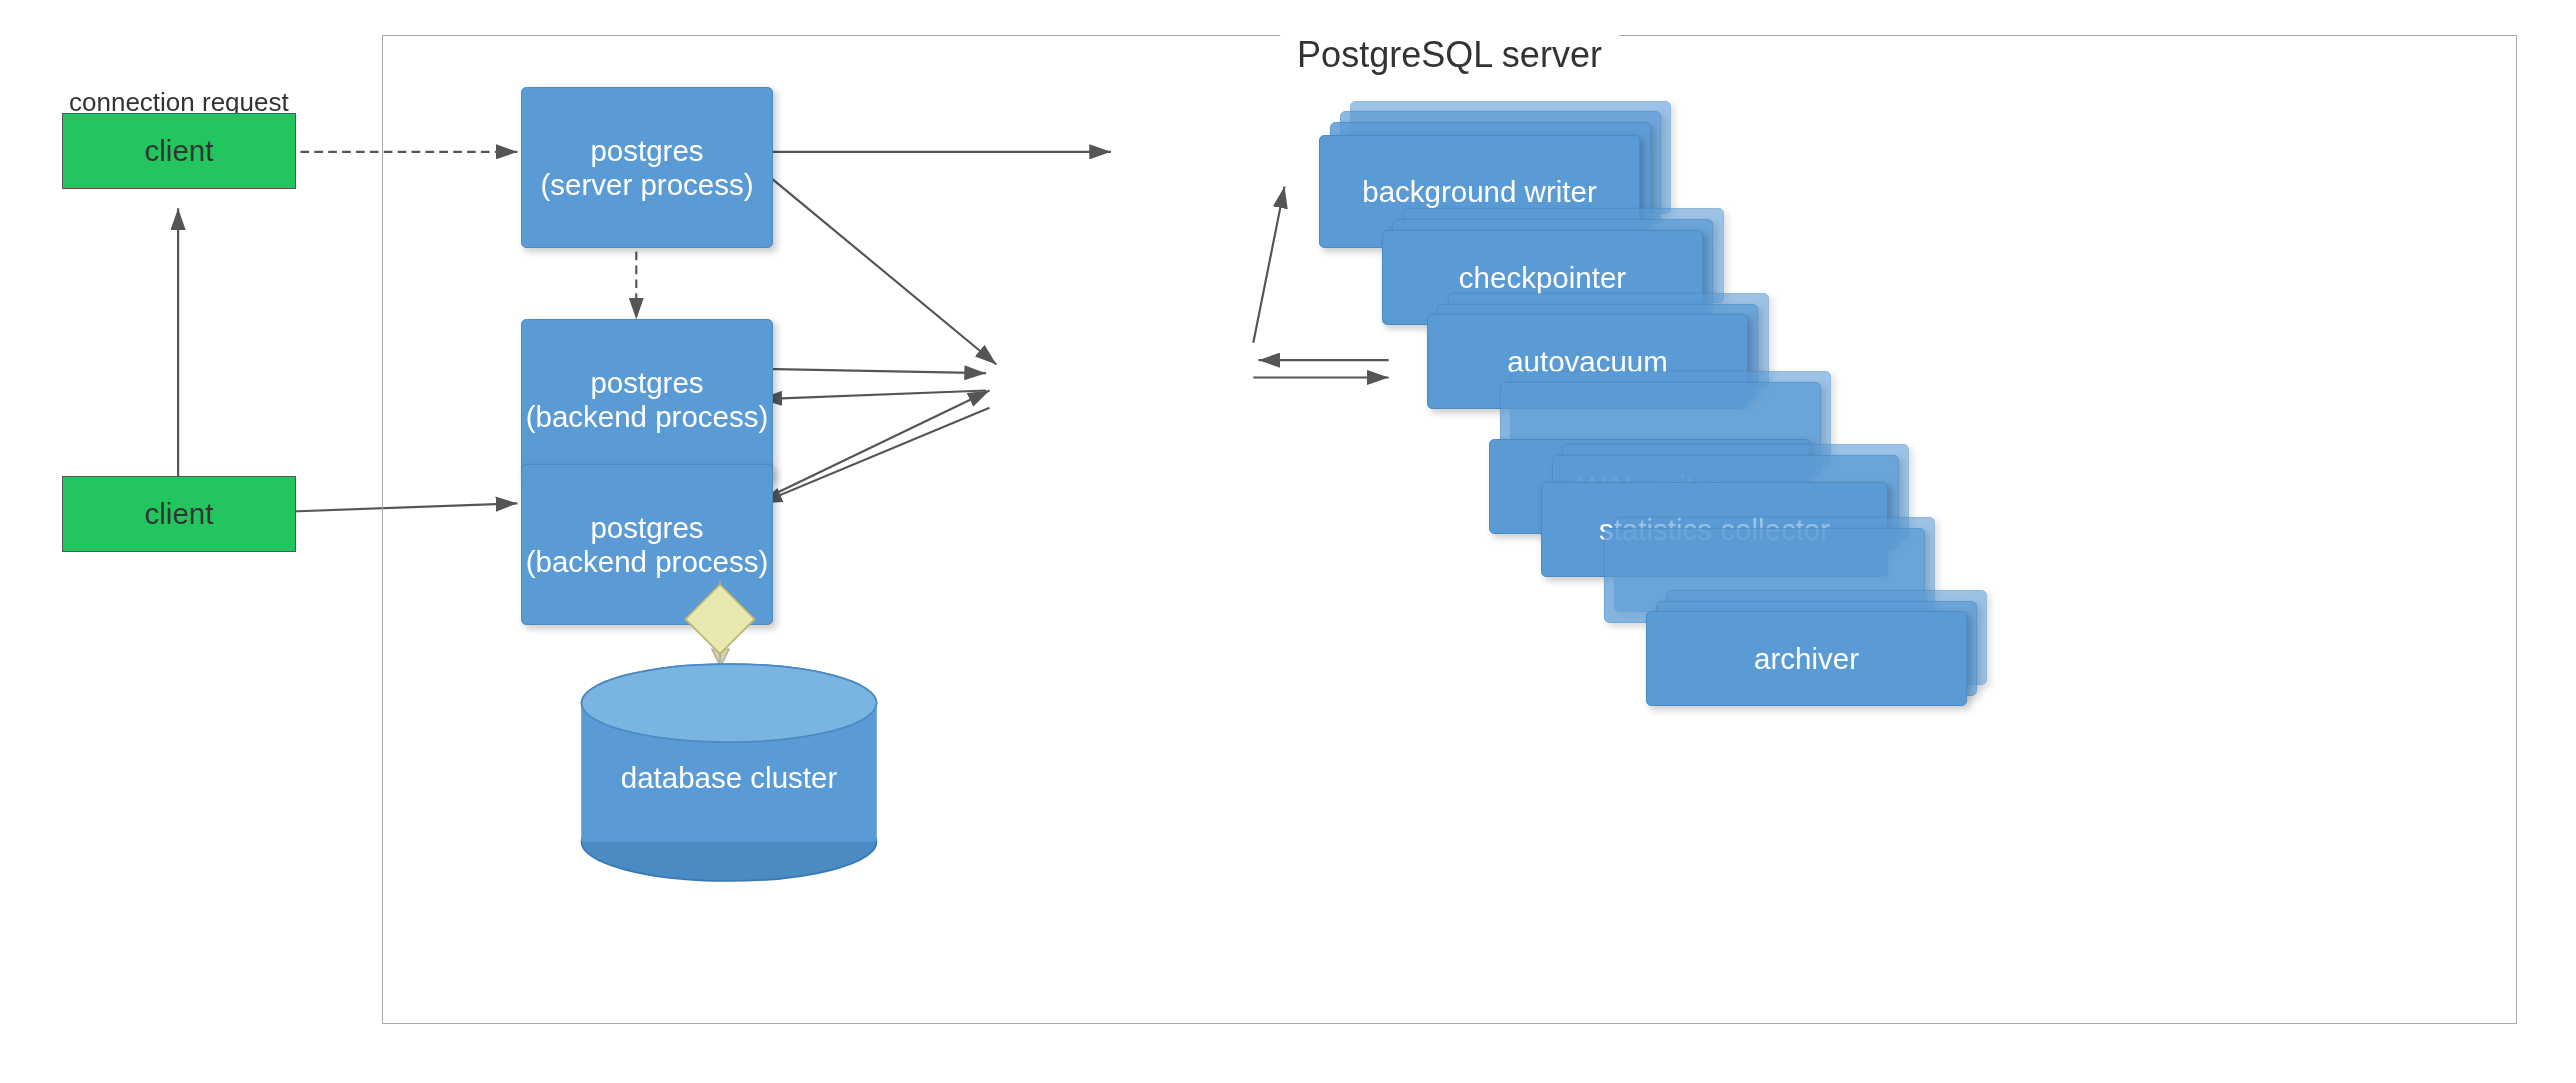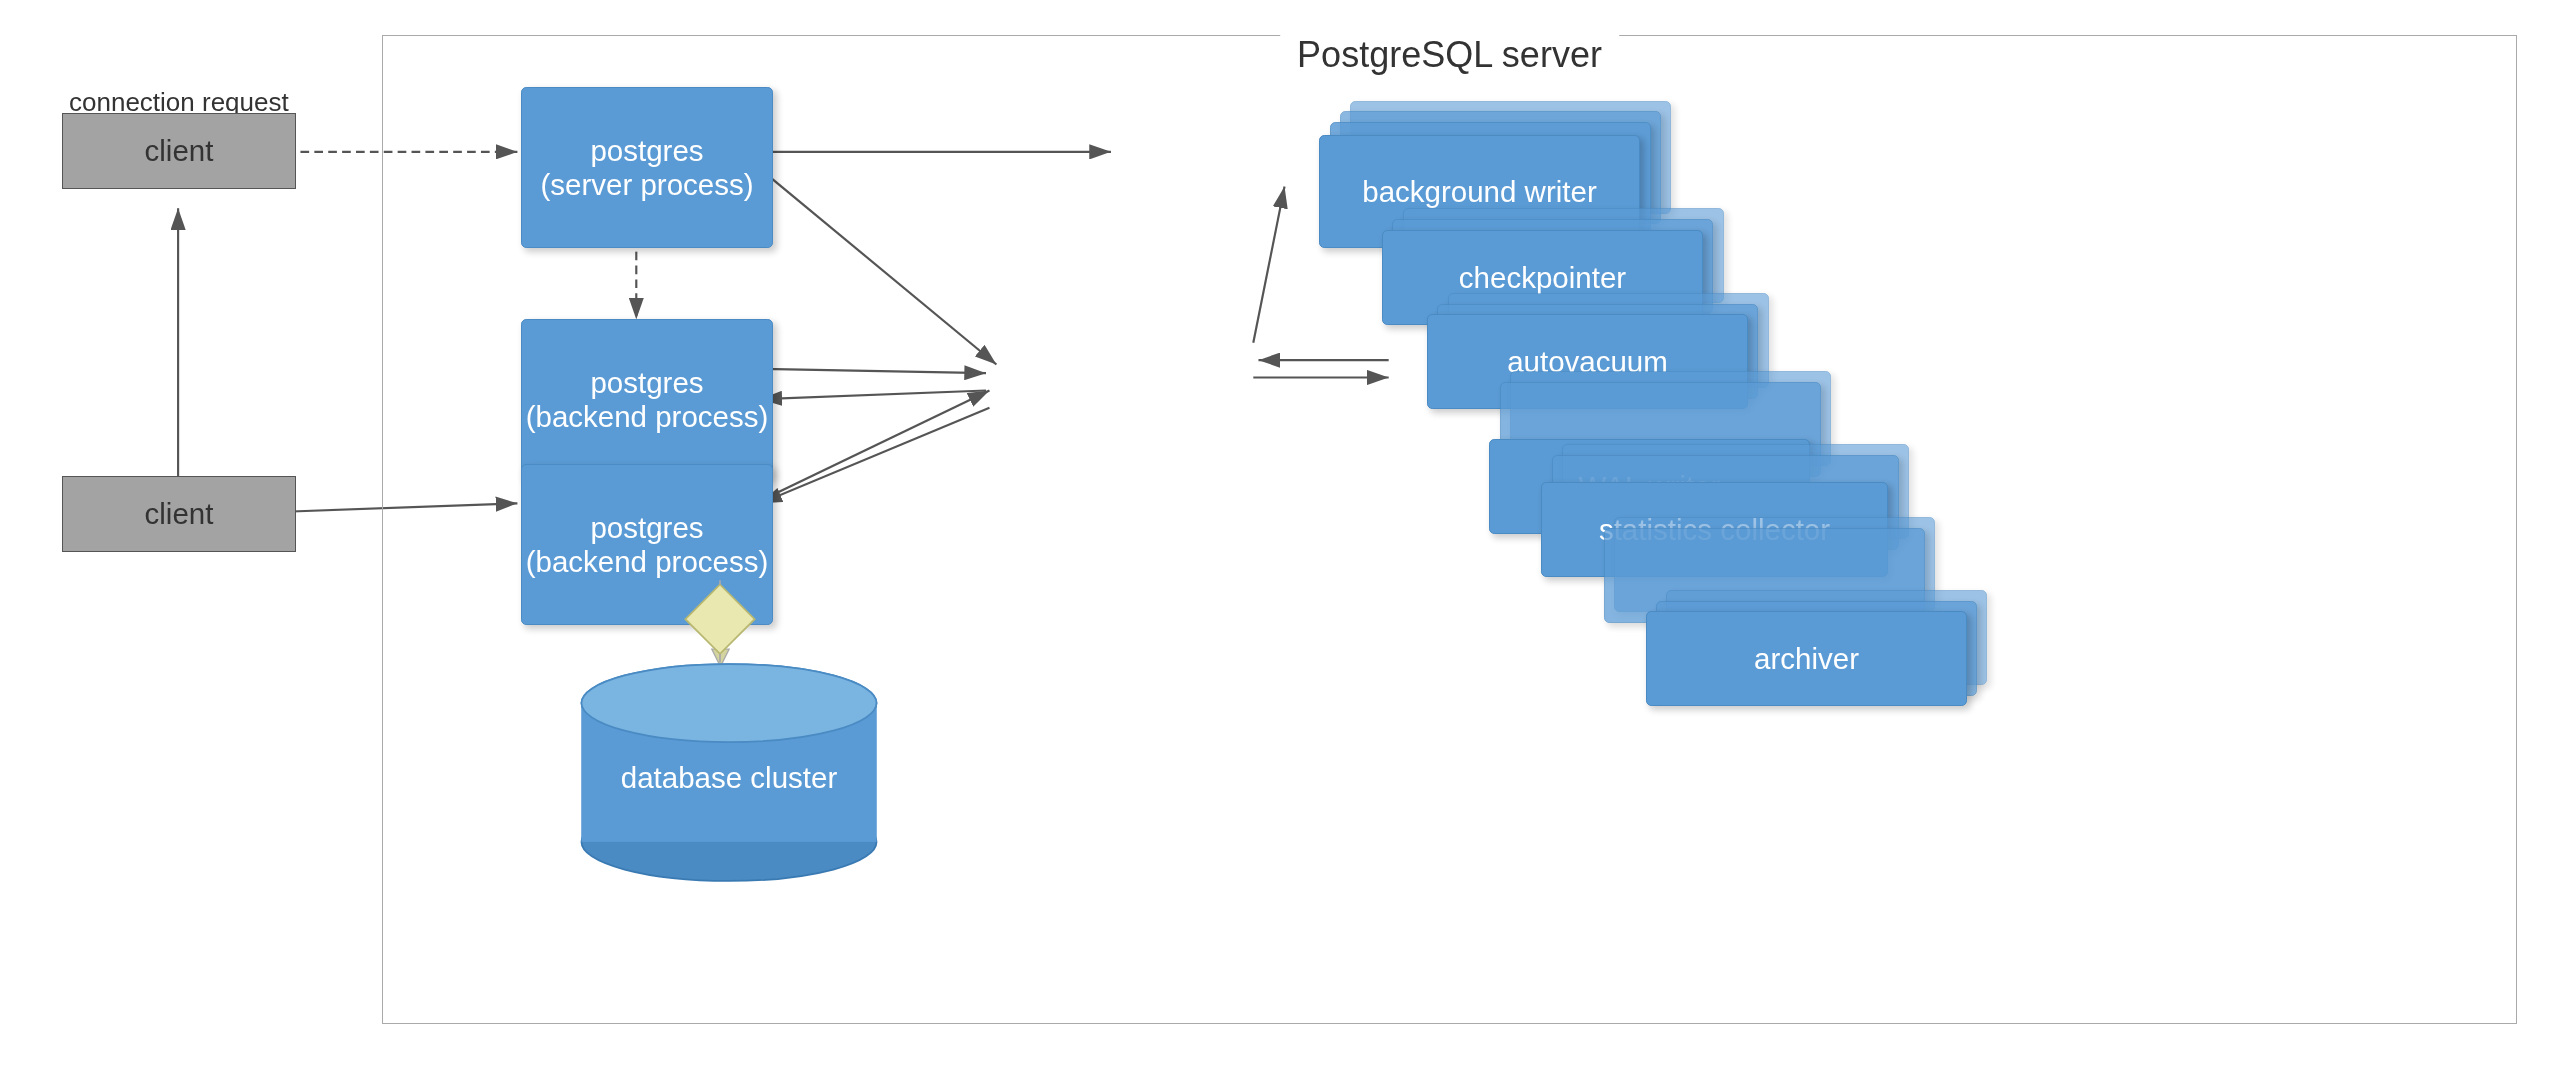--- a/index.html
+++ b/index.html
@@ -68,21 +68,21 @@
       justify-content: center;
       text-align: center;
       color: white;
       font-size: 29.5px;
       box-shadow: 3.5px 3.5px 7px rgba(0,0,0,0.2);
     }
 
     
     .client-box {
       position: absolute;
-      background: #a3a3a3;
+      background: #22c55e;
       border: 1.7px solid #555555;
       display: flex;
       align-items: center;
       justify-content: center;
       font-size: 29.5px;
       color: #333;
     }
 
     
     .label-text {

